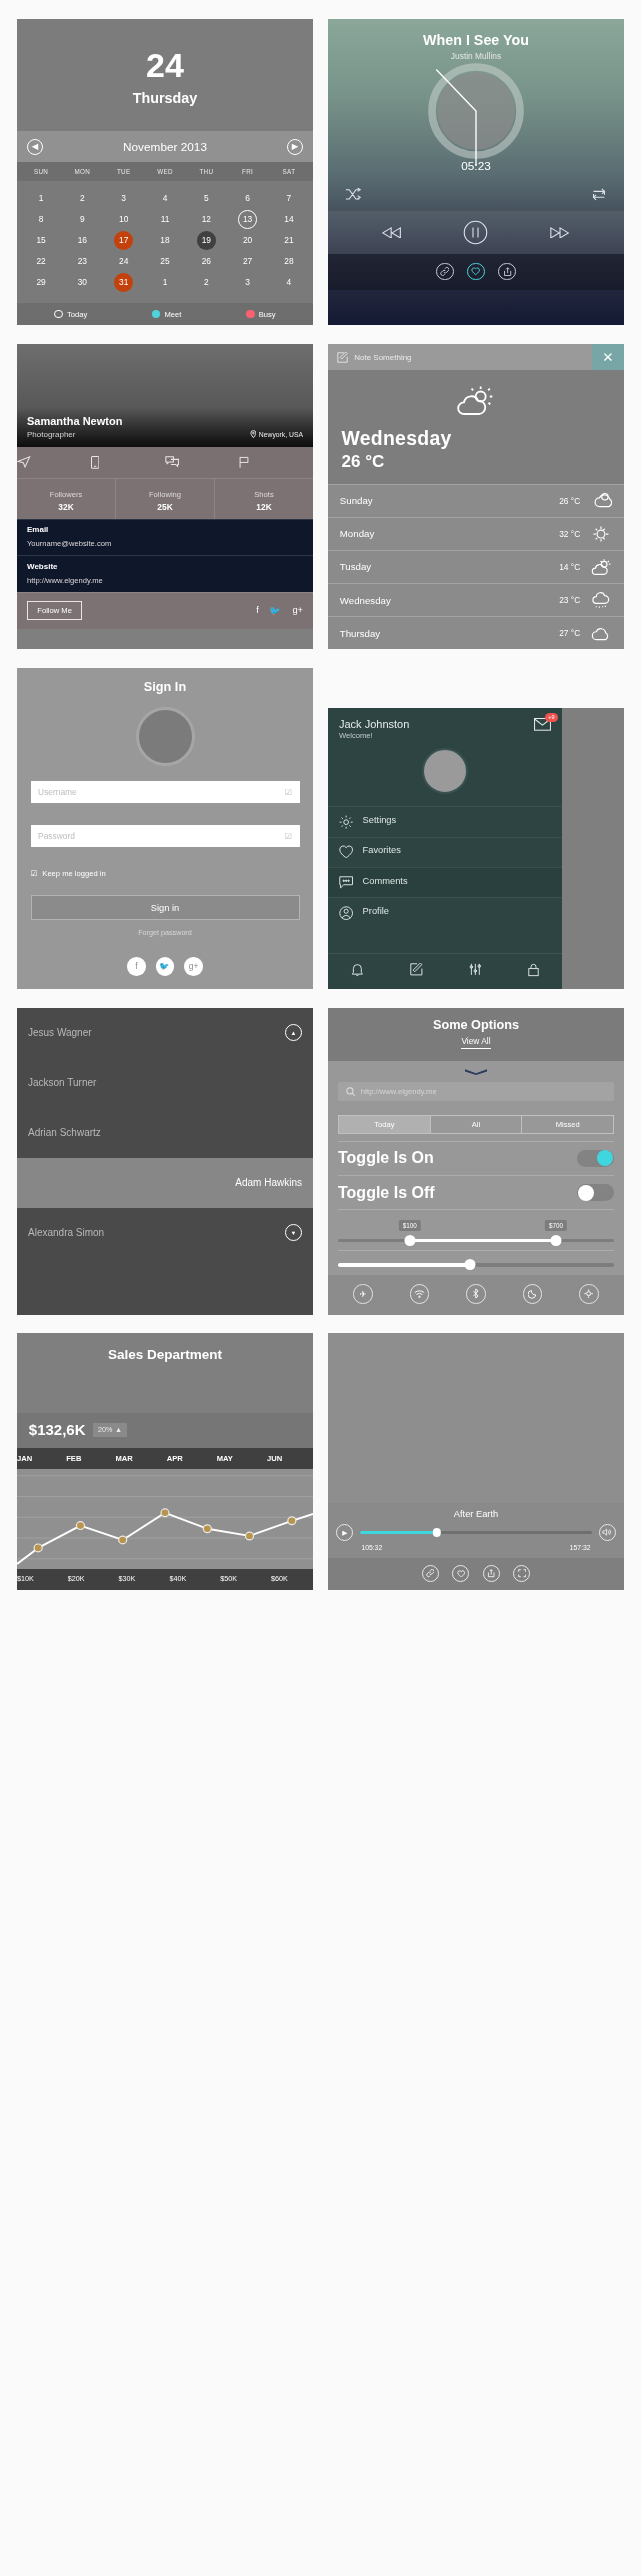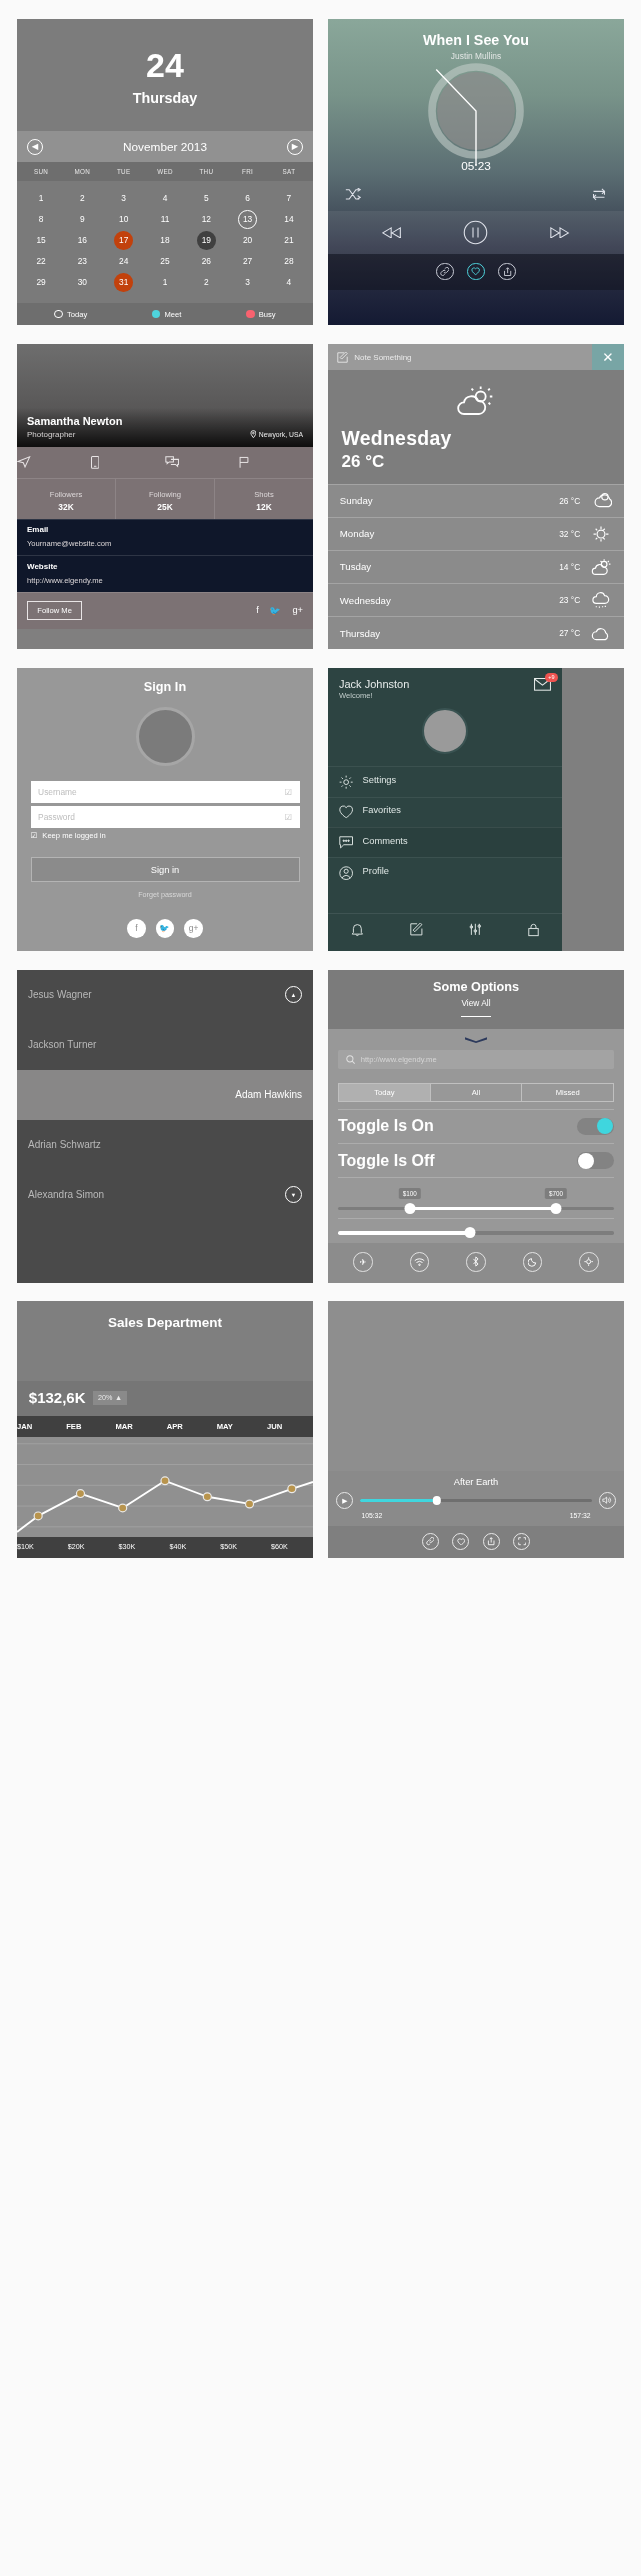--- a/index.html
+++ b/index.html
@@ -77,31 +77,31 @@
   .wx-big .t { font-size: 17px; font-weight: bold; margin-top: 1.7px; }
   .wx-row { display: flex; align-items: center; justify-content: space-between; background: #8b8b8b; padding: 6.8px 11.8px; border-top: 0.8px solid rgba(255,255,255,.22); color: #fff; }
   .wx-row .n { font-size: 9.7px; }
   .wx-right { display: flex; align-items: center; gap: 10px; }
   .wx-row .tv { font-size: 8.4px; }
 
   
   .signin { background: #989898; padding: 11.8px 13.5px 13.5px; }
   .si-title { text-align: center; color: #fff; font-size: 12.7px; font-weight: bold; }
   .si-avatar { width: 59px; height: 59px; border-radius: 50%; background: #7b7b7b; border: 3.4px solid #a6a6a6; margin: 13.5px auto 15px; }
-  .si-field { background: #fff; display: flex; align-items: center; justify-content: space-between; padding: 5.9px 7.6px; margin-bottom: 3px; }
+  .si-field { background: #fff; display: flex; align-items: center; justify-content: space-between; padding: 5.9px 7.6px; margin-bottom: 22px; }
   .si-field span { color: #bdbdbd; font-size: 8.4px; }
   .si-check { color: #3fd6de; font-size: 9.3px; }
   .si-keep { display: flex; align-items: center; gap: 5px; color: #fff; font-size: 7.6px; margin-top: 2.5px; }
   .si-submit { background: #8b8b8b; border: 0.8px solid #b4b4b4; color: #fff; font-size: 9.3px; text-align: center; padding: 6.8px 0; margin-top: 17px; }
   .si-forgot { text-align: center; color: #d8d8d8; font-size: 7.2px; margin-top: 7.6px; }
   .si-soc { display: flex; justify-content: center; gap: 10px; margin-top: 20px; }
   .si-soc div { width: 18.6px; height: 18.6px; border-radius: 50%; background: #fff; color: #8a8a8a; font-size: 8.4px; display: flex; align-items: center; justify-content: center; }
 
   
-  .drawer { display: flex; background: #7f7f7f; }
+  .drawer { display: flex; background: #7f7f7f; margin-top: 40px; }
   .dw { width: 79%; background: #2d4442; }
   .dw-head { padding: 10px 11px 0; }
   .dw-top { display: flex; justify-content: space-between; align-items: flex-start; }
   .dw-name { color: #e7eceb; font-size: 11px; }
   .dw-welcome { color: #c3cecc; font-size: 7.6px; margin-top: 0.8px; }
   .dw-mail { position: relative; color: #e7eceb; font-size: 11.8px; }
   .badge { position: absolute; top: -5px; right: -6.8px; background: #ef5350; color: #fff; font-size: 5.5px; border-radius: 6.8px; padding: 1.3px 3px; }
   .dw-avatar { width: 46px; height: 46px; border-radius: 50%; background: #9a9a9a; border: 2.5px solid #3a5352; margin: 8.4px auto 11.8px; }
   .dw-item { display: flex; align-items: flex-start; gap: 9.3px; padding: 7.6px 11px; color: #dfe7e5; font-size: 9.3px; border-top: 0.8px solid rgba(255,255,255,.07); }
   .dw-item.active { background: #2a403e; }
@@ -110,21 +110,21 @@
   
   .clist { background: #4a4a4a; }
   .crow { height: 50px; display: flex; align-items: center; padding: 0 11px; color: #b9b9b9; font-size: 10px; position: relative; }
   .crow.sel { background: #888787; color: #fff; justify-content: flex-end; }
   .crow .ic { position: absolute; right: 11px; width: 17px; height: 17px; border-radius: 50%; border: 1.4px solid #fff; color: #fff; display: flex; align-items: center; justify-content: center; font-size: 7.6px; }
   .crow.dn .ic { top: 50%; margin-top: -8.4px; }
 
   
   .opt-head { background: #7b7b7b; text-align: center; padding: 10px 0 11.8px; }
   .opt-title { color: #fff; font-size: 12.7px; font-weight: bold; }
-  .opt-view { color: #fff; font-size: 8.4px; margin-top: 4.2px; display: inline-block; border-bottom: 0.8px solid #fff; padding-bottom: 8px; }
+  .opt-view { color: #fff; font-size: 8.4px; margin-top: 4.2px; display: inline-block; border-bottom: 0.8px solid #fff; padding-bottom: 2px; }
   .opt-body { background: #989898; padding: 8.4px 10px 0; }
   .chev { width: 22px; height: 5.9px; margin: 0 auto 6.8px; background: #2c3a5c; clip-path: polygon(0 0,50% 70%,100% 0,100% 38%,50% 100%,0 38%); }
   .search { background: #a3a3a3; display: flex; align-items: center; gap: 5.9px; padding: 5px 7.6px; border-radius: 1.7px; }
   .search span { color: #d6d6d6; font-size: 7.6px; }
   .seg { display: flex; margin: 13.5px 0 6.8px; }
   .seg div { flex: 1; text-align: center; padding: 4.2px 0; font-size: 7.6px; color: #fff; border: 0.8px solid #c0c0c0; border-left: none; }
   .seg div:first-child { border-left: 0.8px solid #c0c0c0; background: #b0b0b0; }
   .tgl-row { display: flex; align-items: center; justify-content: space-between; padding: 7.6px 0; border-top: 0.8px solid rgba(255,255,255,.2); }
   .tgl-row:first-of-type { border-top: none; }
   .tgl-row b { color: #fff; font-size: 16px; }
@@ -621,25 +621,25 @@
   </div>
 
   <div class="card clist" id="contacts">
       <div class="crow">
         <span>Jesus Wagner</span>
         <span class="ic" style="font-size: 5.9px;">▲</span>
       </div>
       <div class="crow">
         <span>Jackson Turner</span>
       </div>
+      <div class="crow">
+        <span>Adrian Schwartz</span>
+      </div>
       <div class="crow sel">
         <span>Adam Hawkins</span>
-      </div>
-      <div class="crow">
-        <span>Adrian Schwartz</span>
       </div>
       <div class="crow dn">
         <span>Alexandra Simon</span>
         <span class="ic" style="font-size: 5.9px;">▼</span>
       </div>
     </div>
 
   <div class="card">
     <div class="opt-head">
       <div class="opt-title">Some Options</div>

